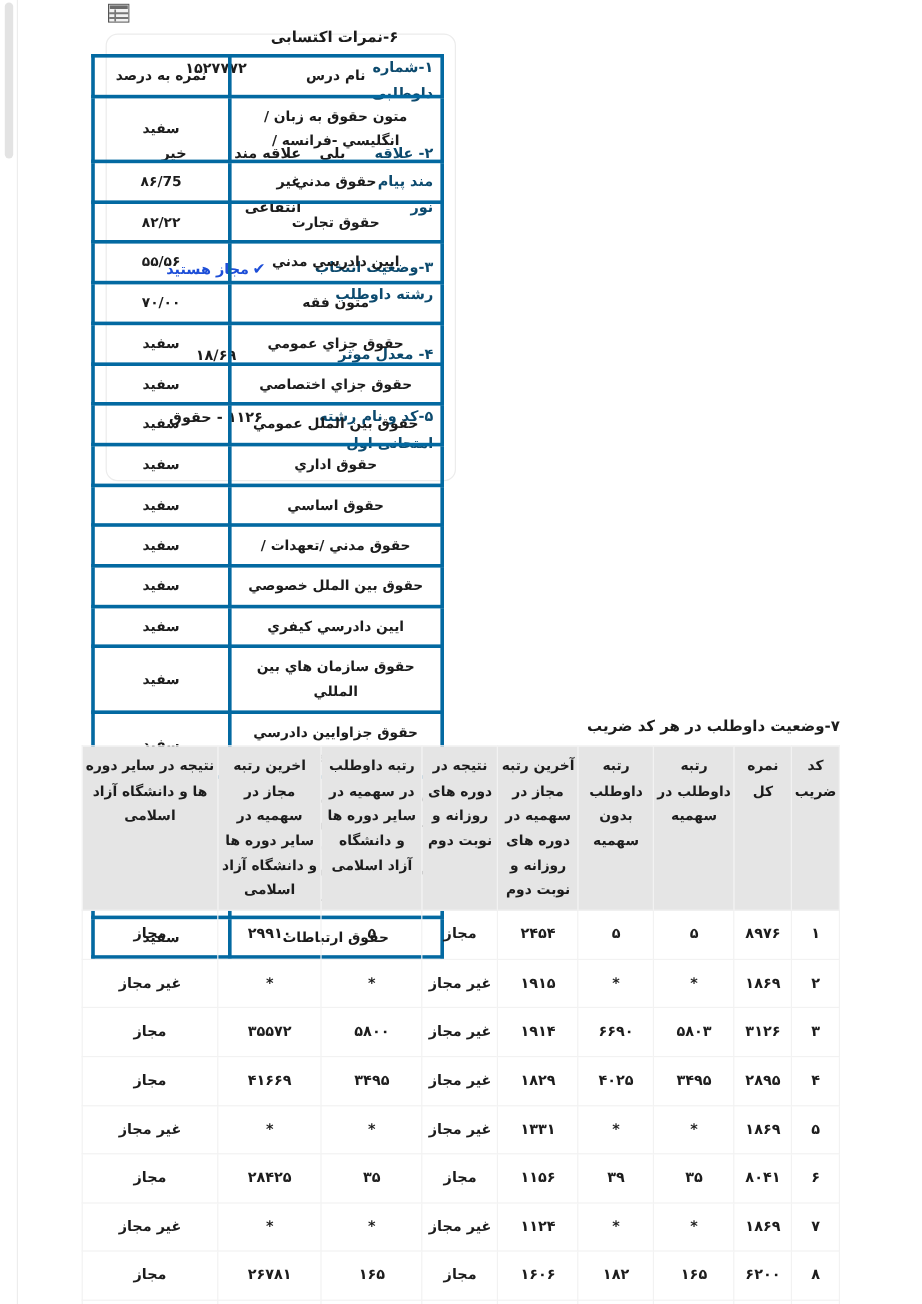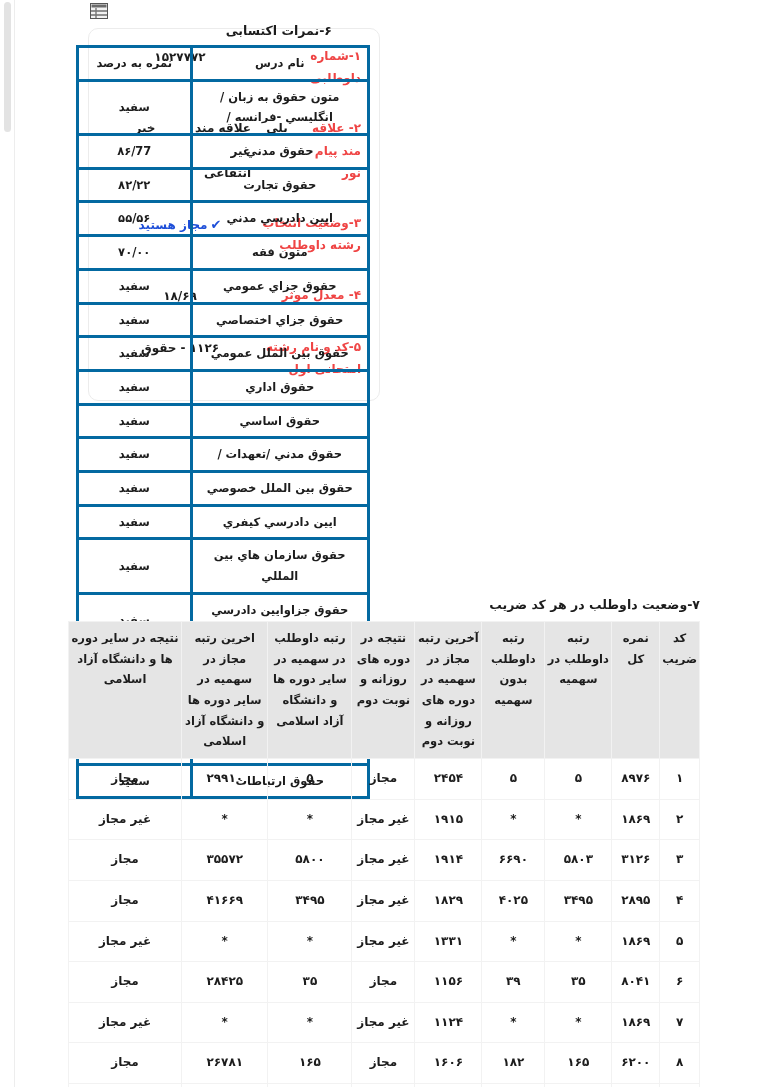--- a/index.html
+++ b/index.html
@@ -29,21 +29,21 @@
   
   .info-panel {
     position:absolute; top:28px; left:88px; width:292px;
     border:1px solid #ececec; border-radius:10px;
     padding:16px 18px 20px 14px; background:#fff;
   }
   .info-row { display:flex; align-items:flex-start; margin-bottom:28px; }
   .info-row:last-child { margin-bottom:0; }
   .f-label {
     width:104px; flex:0 0 auto; font-weight:700; font-size:12px;
-    line-height:1.85; color:#ef4444;
+    line-height:1.85; color:#0c4a6e;
   }
   .f-label.narrow { width:58px; }
   .f-value {
     flex:1 1 auto; text-align:center; font-weight:700; font-size:12px;
     line-height:1.85; padding-top:1px;
   }
   .f-value.ok { color:#1d4ed8; }
   .check { font-size:13px; margin-left:3px; }
   .pair-val { flex:0 0 52px; text-align:center; font-weight:700; font-size:12px; line-height:1.85; }
   .pair-lbl { flex:0 0 64px; font-weight:700; font-size:12px; line-height:1.85; }
@@ -148,21 +148,21 @@
       </thead>
       <tbody>
 
           <tr>
             <td>متون حقوق به زبان /انگلیسي -فرانسه /</td>
             <td>سفید</td>
           </tr>
 
           <tr>
             <td>حقوق مدني</td>
-            <td>۸۶/77</td>
+            <td>۸۶/75</td>
           </tr>
 
           <tr>
             <td>حقوق تجارت</td>
             <td>۸۲/۲۲</td>
           </tr>
 
           <tr>
             <td>ایین دادرسي مدني</td>
             <td>۵۵/۵۶</td>

